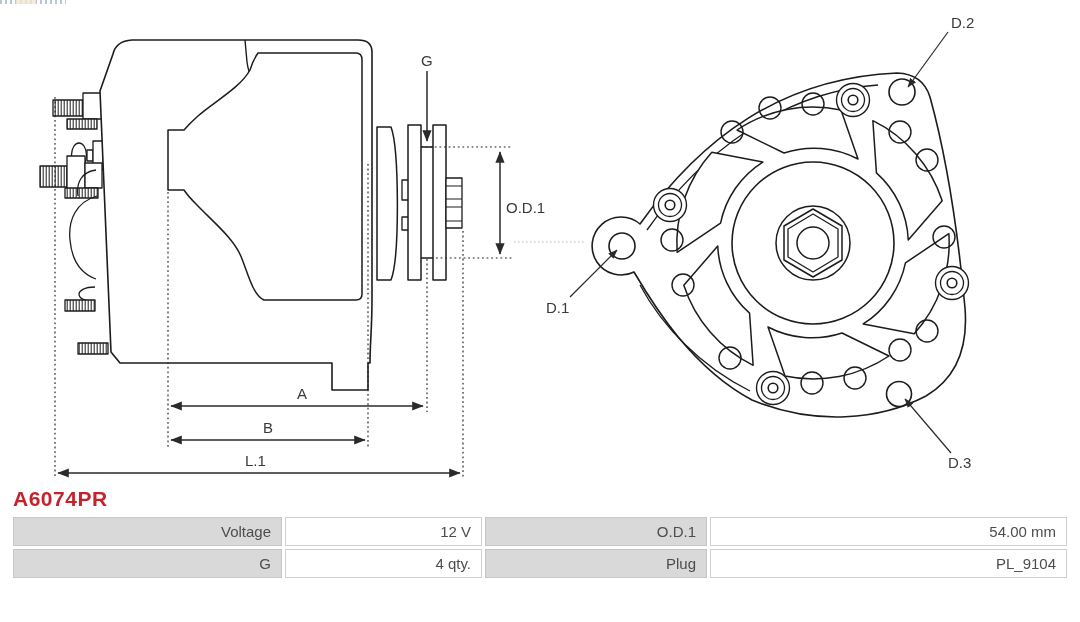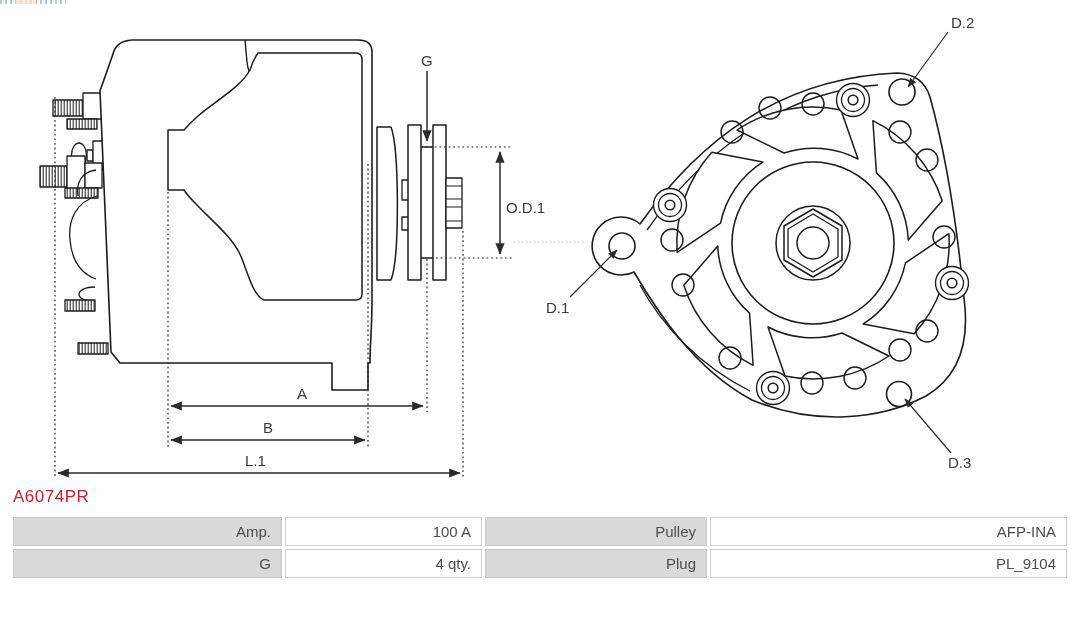--- a/index.html
+++ b/index.html
@@ -4,22 +4,22 @@
 <style>
   html,body{margin:0;padding:0;background:#fff;}
   .stage{position:relative;width:1080px;height:622px;background:#fff;overflow:hidden;
          font-family:"Liberation Sans",sans-serif;}
   .logo-strip{position:absolute;left:0;top:0;width:66px;height:4px;
     background:repeating-linear-gradient(90deg,#b9c6da 0 2px,#ffffff 2px 5px);}
   .logo-strip-tint{position:absolute;left:16px;top:0;width:20px;height:4px;
     background:#f3e7cf;opacity:.8;}
   .drawing{position:absolute;left:0;top:0;}
   svg text{font-family:"Liberation Sans",sans-serif;fill:#3a3a3a;}
-  .pn{position:absolute;left:13px;top:487px;font-size:17px;letter-spacing:.5px;
-      color:#c4232b;font-weight:400;}
+  .pn{position:absolute;left:13px;top:487px;font-size:21px;letter-spacing:.5px;
+      color:#c4232b;font-weight:700;}
   table.specs{position:absolute;left:10px;top:514px;width:1060px;
       border-collapse:separate;border-spacing:3px;table-layout:fixed;}
   table.specs td{height:27px;font-size:15px;color:#4d4d4d;text-align:right;
       padding:0 10px;white-space:nowrap;overflow:hidden;}
   td.lbl{background:#d9d9d9;border:1px solid #c6c6c6;}
   td.val{background:#ffffff;border:1px solid #cfcfcf;}
   col.c1{width:269px}col.c2{width:197px}col.c3{width:222px}
 </style>
 </head>
 <body>
@@ -184,24 +184,24 @@
 
   <table class="specs">
     <colgroup>
         <col class="c1">
         <col class="c2">
         <col class="c3">
         <col>
       </colgroup>
     <tbody>
       <tr>
-        <td class="lbl">Amp.</td>
-        <td class="val">100 A</td>
-        <td class="lbl">Pulley</td>
-        <td class="val">AFP-INA</td>
+        <td class="lbl">Voltage</td>
+        <td class="val">12 V</td>
+        <td class="lbl">O.D.1</td>
+        <td class="val">54.00 mm</td>
       </tr>
       <tr>
         <td class="lbl">G</td>
         <td class="val">4 qty.</td>
         <td class="lbl">Plug</td>
         <td class="val">PL_9104</td>
       </tr>
     </tbody>
   </table>
 </div>

